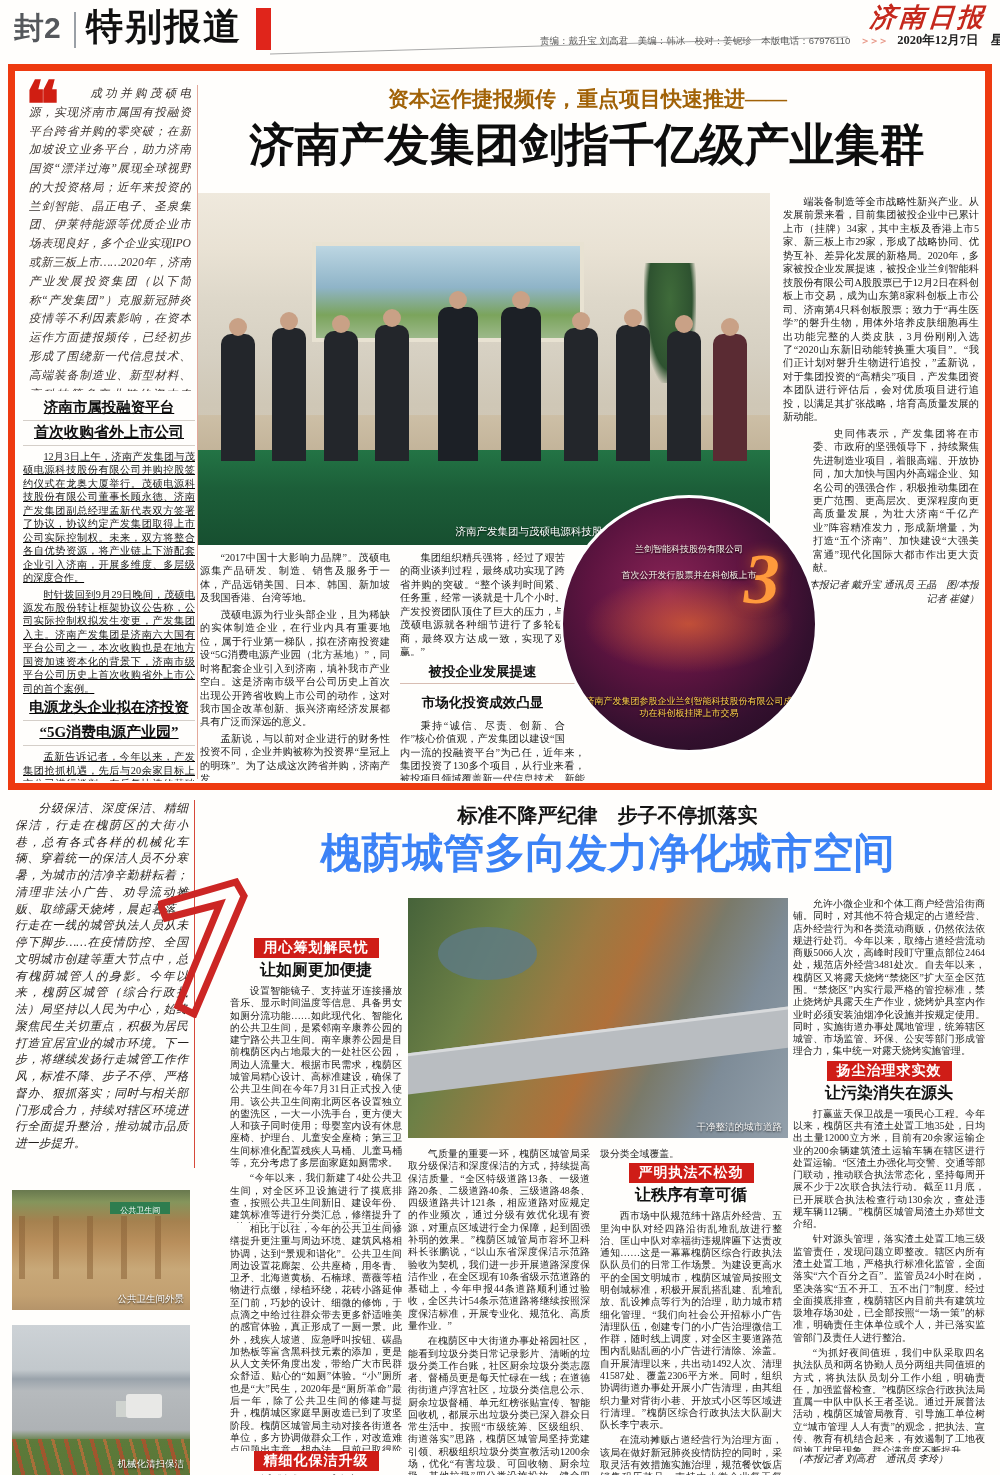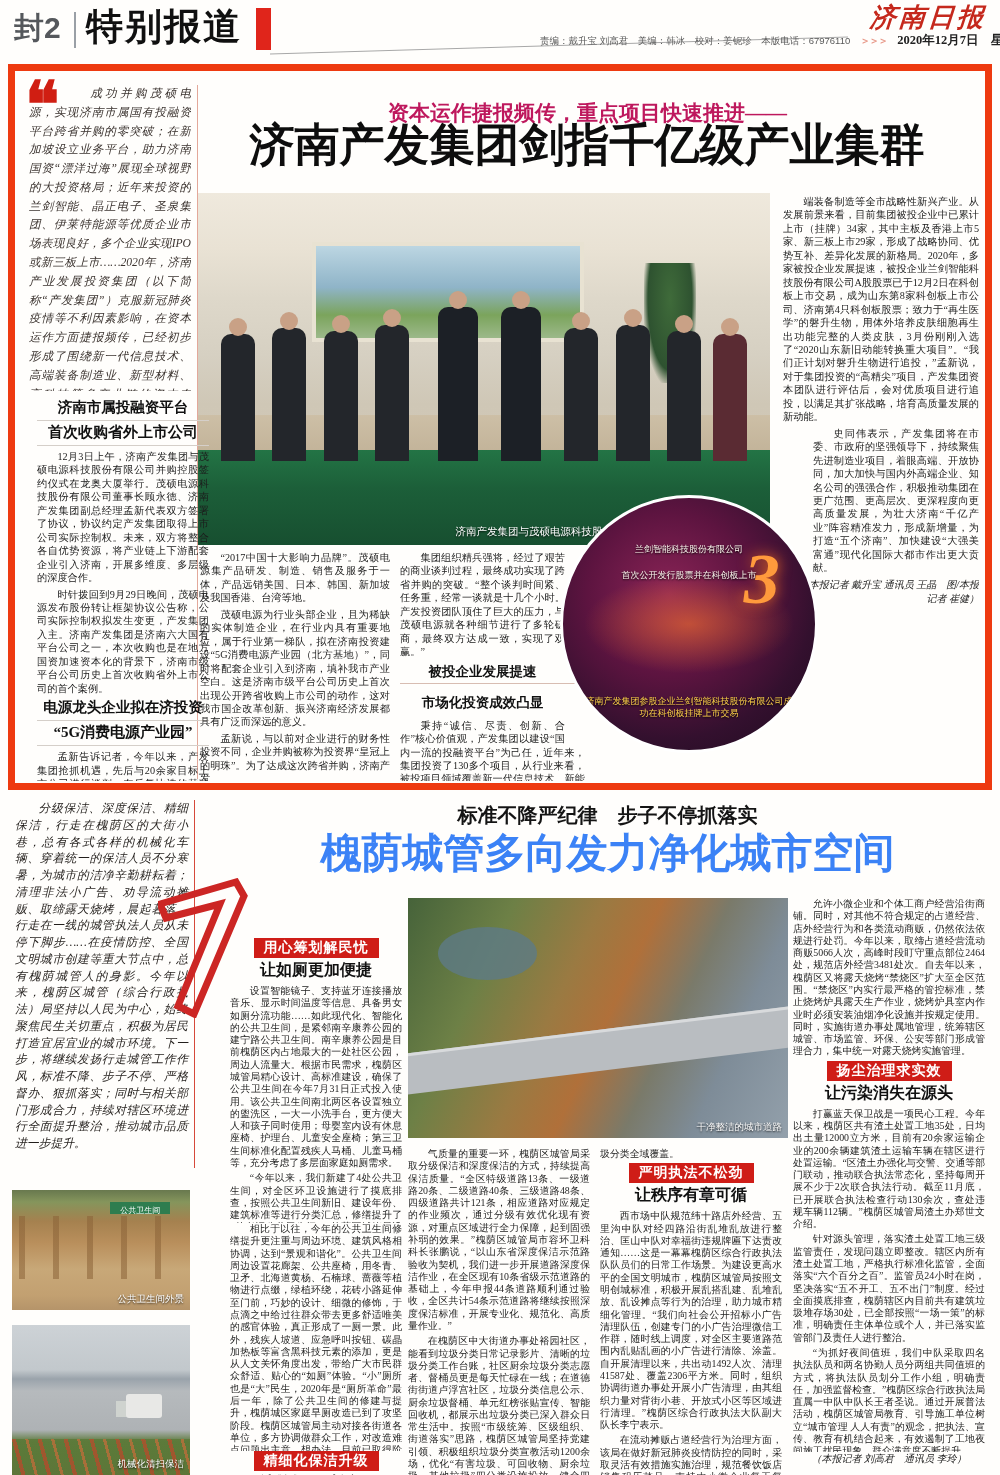--- a/index.html
+++ b/index.html
@@ -21,27 +21,27 @@
   .hdr-date{font-size:12.5px;color:#222;font-weight:bold;}
   
   .redbox{left:8px;top:64px;width:984px;height:726px;border:7px solid #ee3a10;background:#fffefc;box-sizing:border-box;}
   .redbox-in{position:absolute;inset:0;}
   .quote-mark{position:absolute;left:10px;top:2px;font-size:64px;color:#d01e12;line-height:1;
         font-family:"DejaVu Serif",serif;font-weight:bold;}
   .quote-text{position:absolute;left:14px;top:14px;width:162px;height:306px;overflow:hidden;
         font-style:italic;font-size:11.6px;line-height:1.62;color:#3b332f;text-align:justify;}
   .quote-text .lead-in{display:inline-block;width:58px;height:1px;}
   .vrule{position:absolute;left:182px;top:14px;width:1px;height:694px;background:#e3a89a;}
-  .leftcol{position:absolute;left:22px;top:325px;width:172px;height:385px;overflow:hidden;}
+  .leftcol{position:absolute;left:8px;top:325px;width:172px;height:385px;overflow:hidden;text-decoration:underline;}
   .sechead{font-size:14.5px;font-weight:bold;color:#111;text-align:center;margin:2px 0 0;
         padding-bottom:3px;border-bottom:1px solid #d5cfc9;}
   .sechead.h2{font-size:15px;margin-bottom:4px;}
   .bp{font-size:10.2px;line-height:1.32;text-align:justify;text-indent:2em;margin:0 0 3px;color:#1c1c1c;}
   .kicker{position:absolute;left:185px;right:10px;top:14px;text-align:center;font-size:21px;
-        font-weight:bold;color:#be185d;margin-top:14px;}
+        font-weight:bold;color:#a16207;}
   .headline{position:absolute;left:182px;right:8px;top:44px;text-align:center;font-size:45px;
         font-weight:bold;color:#0d0d0d;letter-spacing:0px;white-space:nowrap;}
   
   .mainphoto{position:absolute;left:183px;top:122px;width:572px;height:352px;overflow:hidden;
         background:linear-gradient(180deg,#efe9dd 0%,#e9e2d4 16%,#ded8ca 30%,#d6d0c2 46%,#cfc7b6 60%,#d6ccba 100%);}
   .mp-painting{position:absolute;left:20%;top:14%;width:46%;height:26%;
         background:linear-gradient(180deg,#bcd6e2 0%,#8fb4c8 45%,#7ba45c 75%,#9cb98a 100%);
         border:4px solid #e8e2d2;}
   .mp-plant{position:absolute;right:13%;top:20%;width:9%;height:34%;
         background:radial-gradient(ellipse at 50% 30%,#3f6b3a 0%,#2e5230 60%,transparent 75%);}
@@ -260,15 +260,15 @@
   </div>
 
   <div class="col" style="left:793px;top:898px;width:192px;height:577px;">
     <p class="bp2">允许小微企业和个体工商户经营沿街商铺。同时，对其他不符合规定的占道经营、店外经营行为和各类流动商贩，仍然依法依规进行处罚。今年以来，取缔占道经营流动商贩5066人次，高峰时段盯守重点部位2464处，规范店外经营3481处次。自去年以来，槐荫区又将露天烧烤“禁烧区”扩大至全区范围。“禁烧区”内实行最严格的管控标准，禁止烧烤炉具露天生产作业，烧烤炉具室内作业时必须安装油烟净化设施并按规定使用。同时，实施街道办事处属地管理，统筹辖区城管、市场监管、环保、公安等部门形成管理合力，集中统一对露天烧烤实施管理。</p>
     <div class="redlabel">扬尘治理求实效</div>
     <div class="blackhead">让污染消失在源头</div>
     <p class="bp2">打赢蓝天保卫战是一项民心工程。今年以来，槐荫区共有渣土处置工地35处，日均出土量12000立方米，目前有20余家运输企业的200余辆建筑渣土运输车辆在辖区进行处置运输。“区渣土办强化与交警、交通等部门联动，推动联合执法常态化，坚持每周开展不少于2次联合执法行动。截至11月底，已开展联合执法检查行动130余次，查处违规车辆112辆。”槐荫区城管局渣土办郑世文介绍。</p>
     <p class="bp2">针对源头管理，落实渣土处置工地三级监管责任，发现问题立即整改。辖区内所有渣土处置工地，严格执行标准化监管，全面落实“六个百分之百”。监管员24小时在岗，坚决落实“五不开工、五不出门”制度。经过全面摸底排查，槐荫辖区内目前共有建筑垃圾堆存场30处，已全部按照“一场一策”的标准，明确责任主体单位或个人，并已落实监管部门及责任人进行整治。</p>
     <p class="bp2">“为抓好夜间值班，我们中队采取四名执法队员和两名协勤人员分两组共同值班的方式，将执法队员划分工作小组，明确责任，加强监督检查。”槐荫区综合行政执法局直属一中队中队长王者圣说。通过开展普法活动，槐荫区城管局教育、引导施工单位树立“城市管理 人人有责”的观念，把执法、宣传、教育有机结合起来，有效遏制了工地夜间施工扰民现象，群众满意度不断提升。</p>
   </div>
-  <div class="abs" style="left:793px;top:1452px;width:192px;background:#fffefc;font-size:10px;text-align:center;font-style:italic;color:#1c1c1c;">（本报记者 刘高君　通讯员 李玲）</div>
+  <div class="abs" style="left:793px;top:1452px;width:192px;background:#fffefc;font-size:10px;text-align:left;font-style:italic;color:#1c1c1c;">（本报记者 刘高君　通讯员 李玲）</div>
 
 </div>
 
 </body></html>

